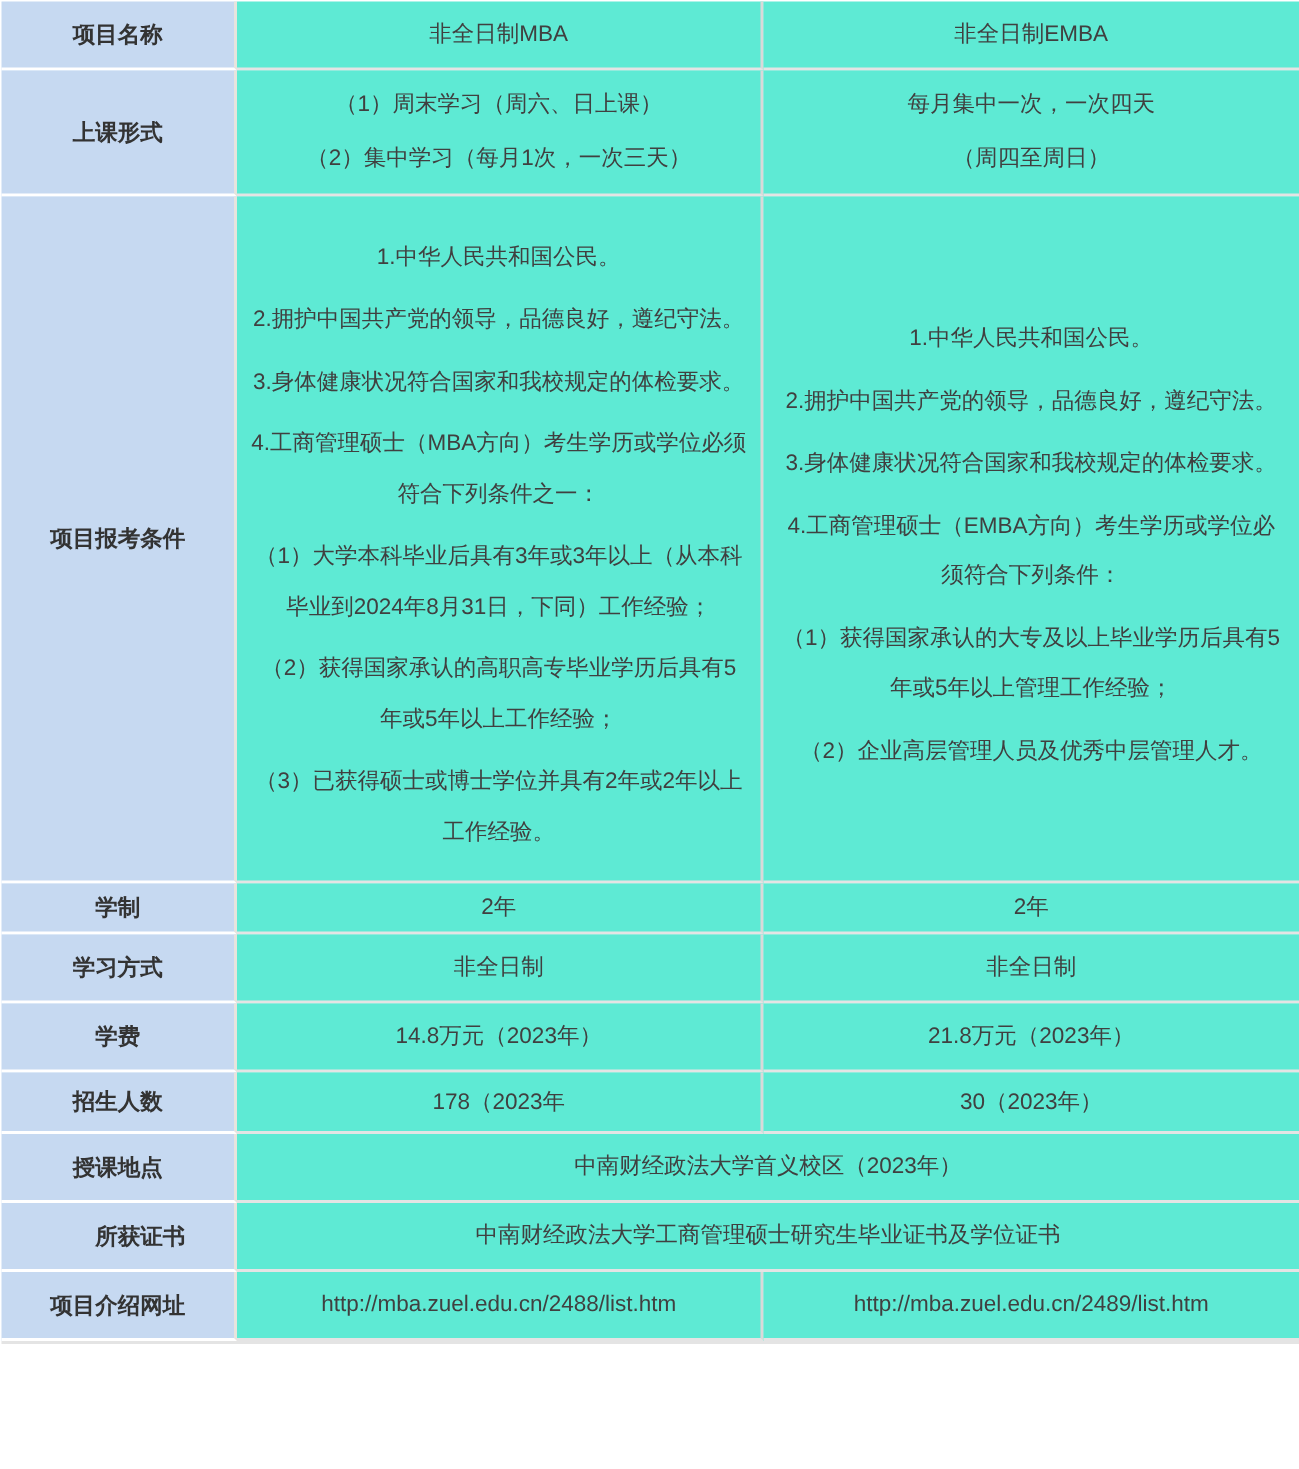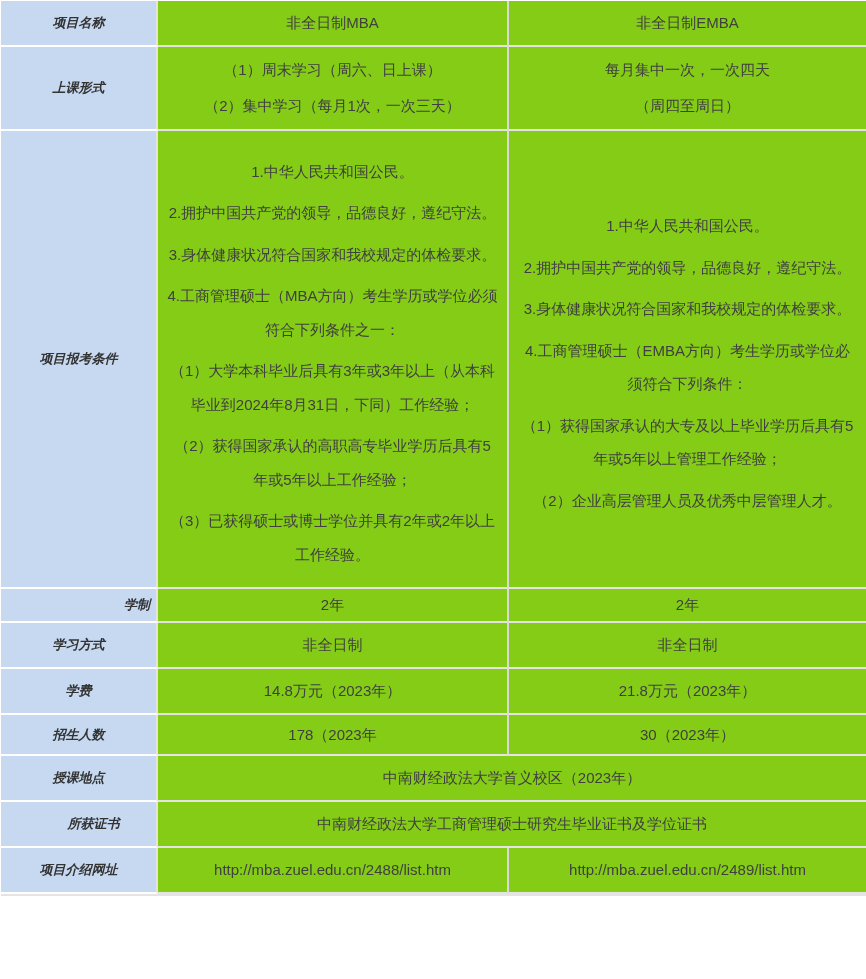--- a/index.html
+++ b/index.html
@@ -21,31 +21,30 @@
     border-bottom: 2px solid #e4e4e4;
   }
   col.c-label { width: 157px; }
   col.c-mba   { width: 351px; }
   col.c-emba  { width: 357px; }
 
   th.label-cell {
     background: #c6d9f1;
     color: #333333;
     font-weight: bold;
-    font-size: 13px;
+    font-size: 15px;
     text-align: center;
     vertical-align: middle;
     padding: 4px 6px;
     border-bottom: 2px solid #ffffff;
     border-right: 2px solid #e7e4de;
     box-sizing: border-box;
-    font-style: italic;
   }
   td.value-cell {
-    background: #84cc16;
+    background: #5eead4;
     color: #404040;
     font-size: 15px;
     text-align: center;
     vertical-align: middle;
     padding: 5px 9px;
     border-bottom: 2px solid #e4e4e4;
     box-sizing: border-box;
     word-break: break-word;
   }
   td.value-cell.has-divider {
@@ -104,21 +103,21 @@
           <td class="value-cell">
             <div class="cell-line">1.中华人民共和国公民。</div>
             <div class="cell-line">2.拥护中国共产党的领导，品德良好，遵纪守法。</div>
             <div class="cell-line">3.身体健康状况符合国家和我校规定的体检要求。</div>
             <div class="cell-line">4.工商管理硕士（EMBA方向）考生学历或学位必须符合下列条件：</div>
             <div class="cell-line">（1）获得国家承认的大专及以上毕业学历后具有5年或5年以上管理工作经验；</div>
             <div class="cell-line">（2）企业高层管理人员及优秀中层管理人才。</div>
           </td>
         </tr>
         <tr class="kind-short">
-          <th class="label-cell" style="height: 32px; text-align: right;">学制</th>
+          <th class="label-cell" style="height: 32px;">学制</th>
           <td class="value-cell has-divider">
             <div class="cell-line">2年</div>
           </td>
           <td class="value-cell">
             <div class="cell-line">2年</div>
           </td>
         </tr>
         <tr class="kind-short">
           <th class="label-cell" style="height: 46px;">学习方式</th>
           <td class="value-cell has-divider">

